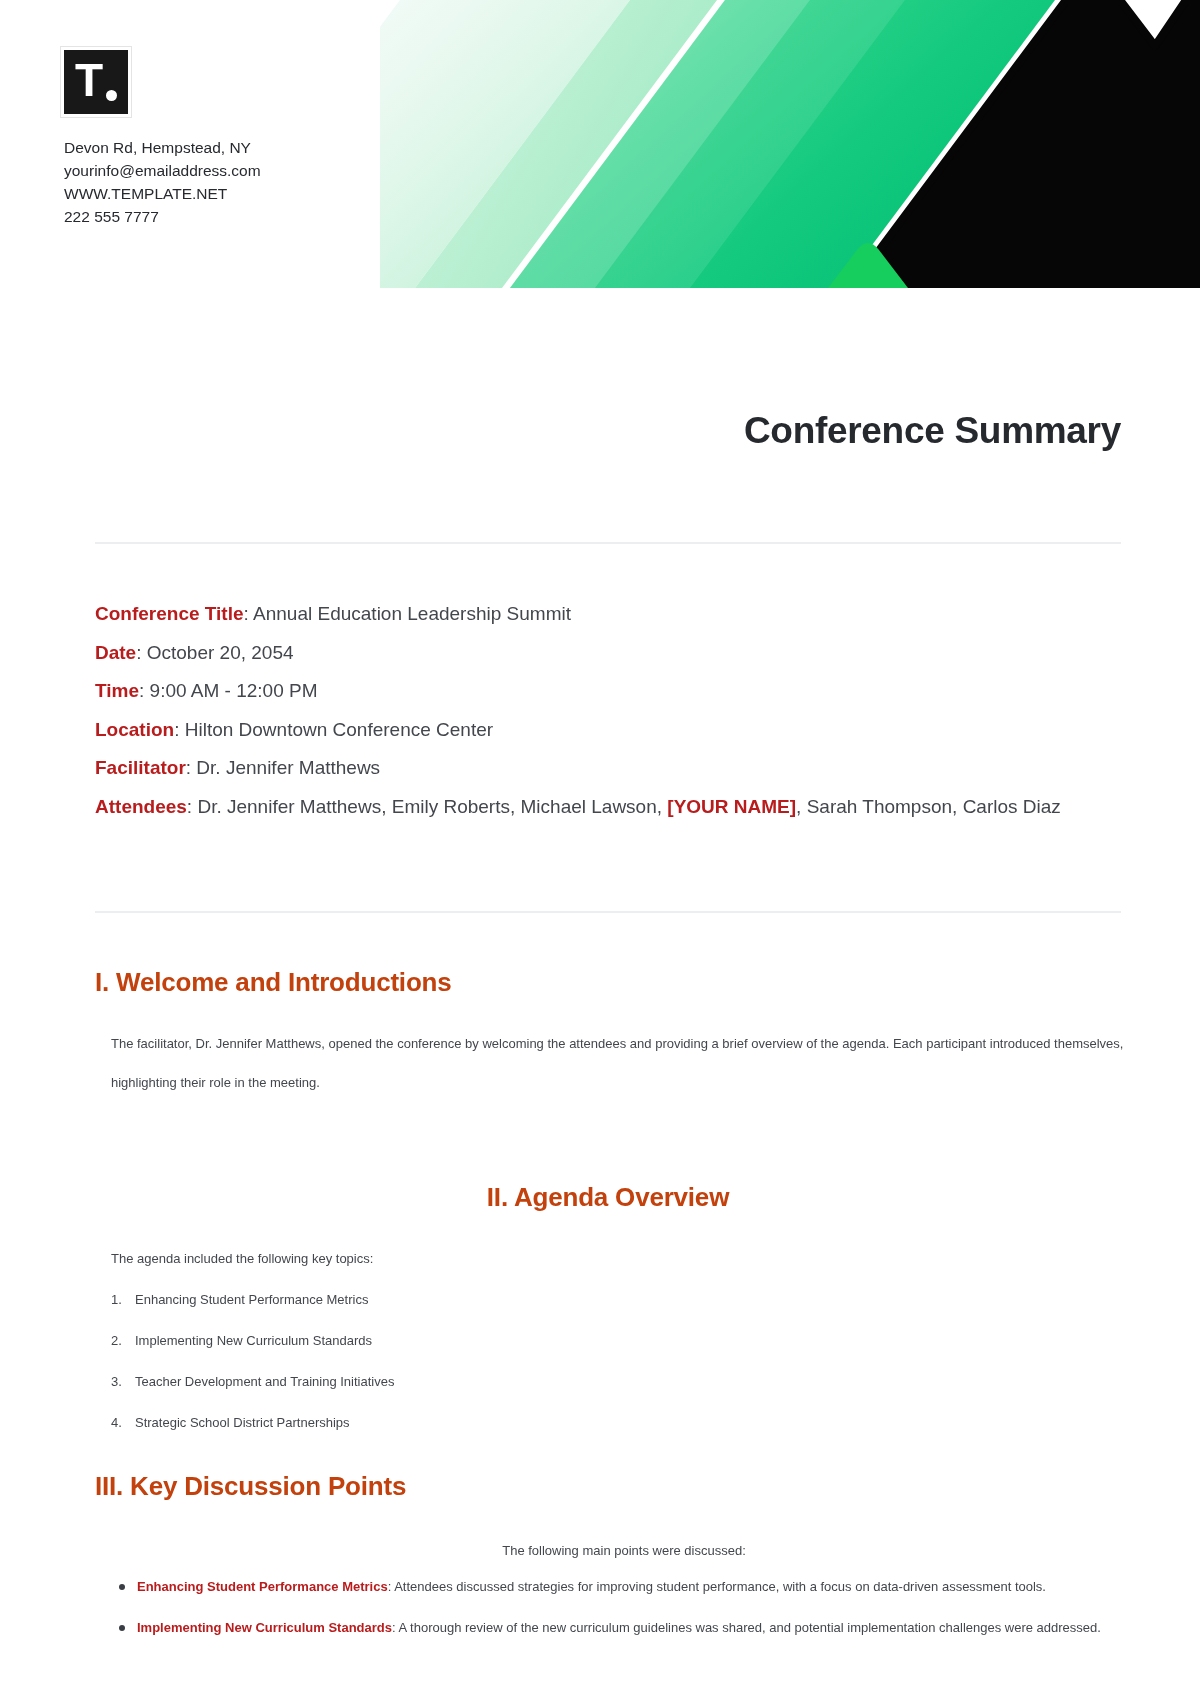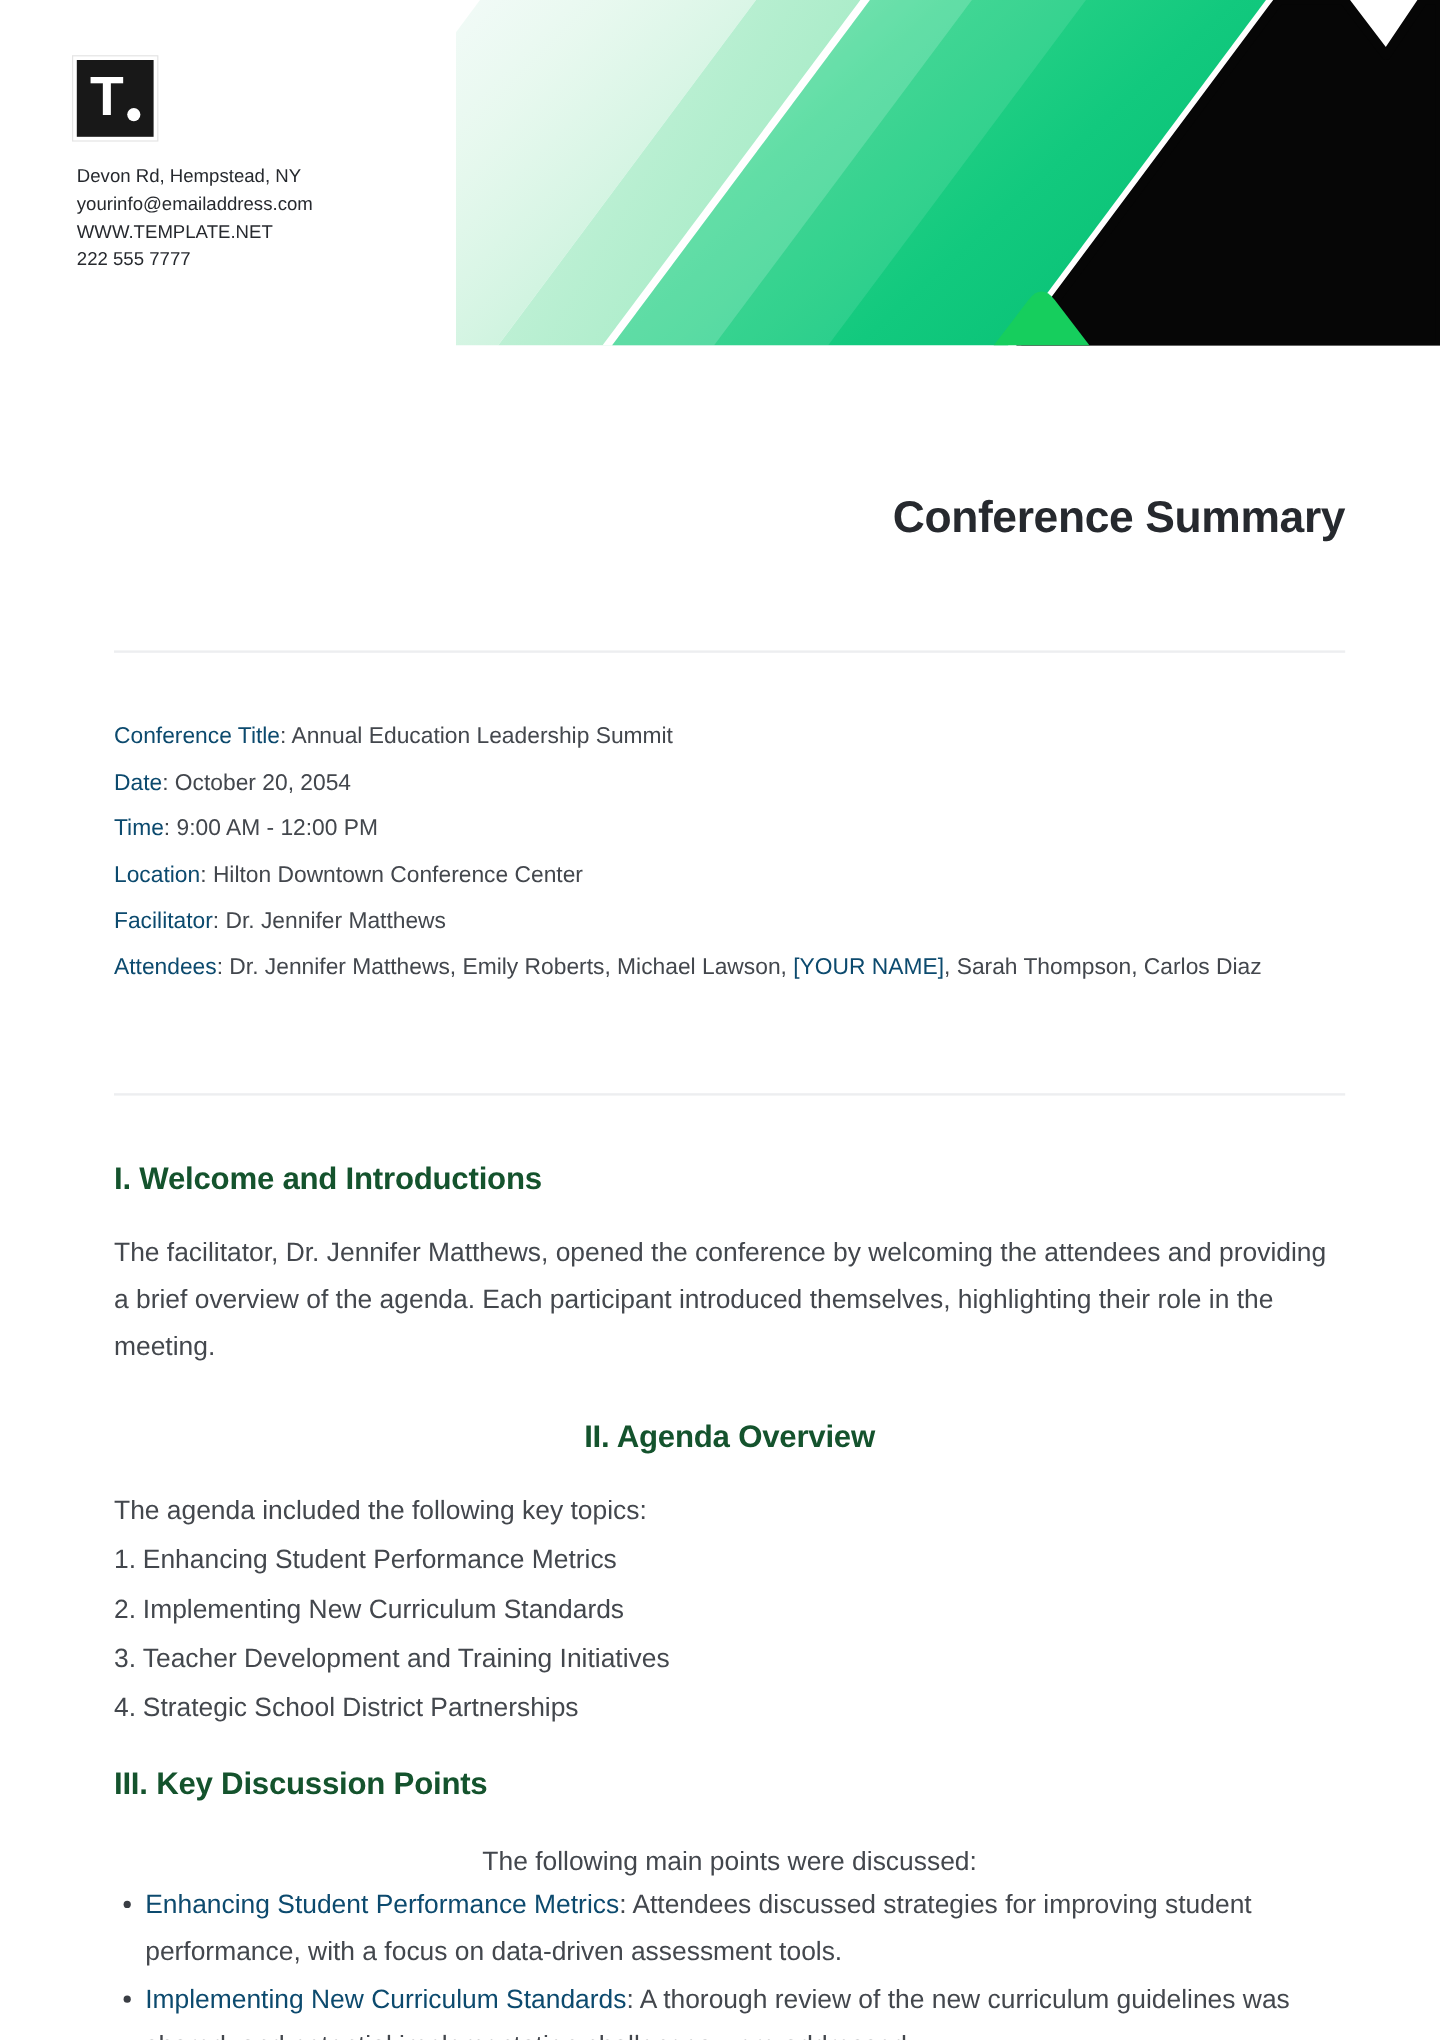--- a/index.html
+++ b/index.html
@@ -32,28 +32,28 @@
     position:absolute; top:410px; left:95px; width:1026px;
     text-align:right; font-size:37px; font-weight:700; letter-spacing:-0.3px;
     color:#26292e;
   }
   .divider { position:absolute; left:95px; width:1026px; height:2px; }
   .divider-1 { top:542px; }
   .divider-2 { top:911px; }
 
   
   .meta { position:absolute; top:595px; left:95px; width:1026px; font-size:19px; line-height:38.5px; }
-  .meta b, .content b { font-weight:400; color:#0c4a6e; }
+  .meta b, .content b { font-weight:700; color:#b91c1c; }
 
   
   .content h2 {
     position:absolute; left:95px; width:1026px;
-    font-size:26px; font-weight:700; color:#14532d; letter-spacing:-0.2px;
+    font-size:26px; font-weight:700; color:#c2410c; letter-spacing:-0.2px;
   }
-  .blk { position:absolute; left:95px; width:1026px; font-size:22px; line-height:39px; }
+  .blk { position:absolute; left:111px; width:1026px; font-size:13px; line-height:39px; }
   .h-s1 { top:967px; }
   .p-s1 { top:1024px; }
   .h-s2 { top:1182px;text-align:center; }
   .p-s2 { top:1239px; }
   .ol-s2 { top:1279px; line-height:41px; }
   .ol-s2 .row { display:flex; }
   .ol-s2 .num { width:24px; flex:0 0 24px; }
   .h-s3 { top:1471px; }
   .p-s3 { top:1531px;text-align:center; }
   .ul-s3 { top:1568px; line-height:38.5px; }

